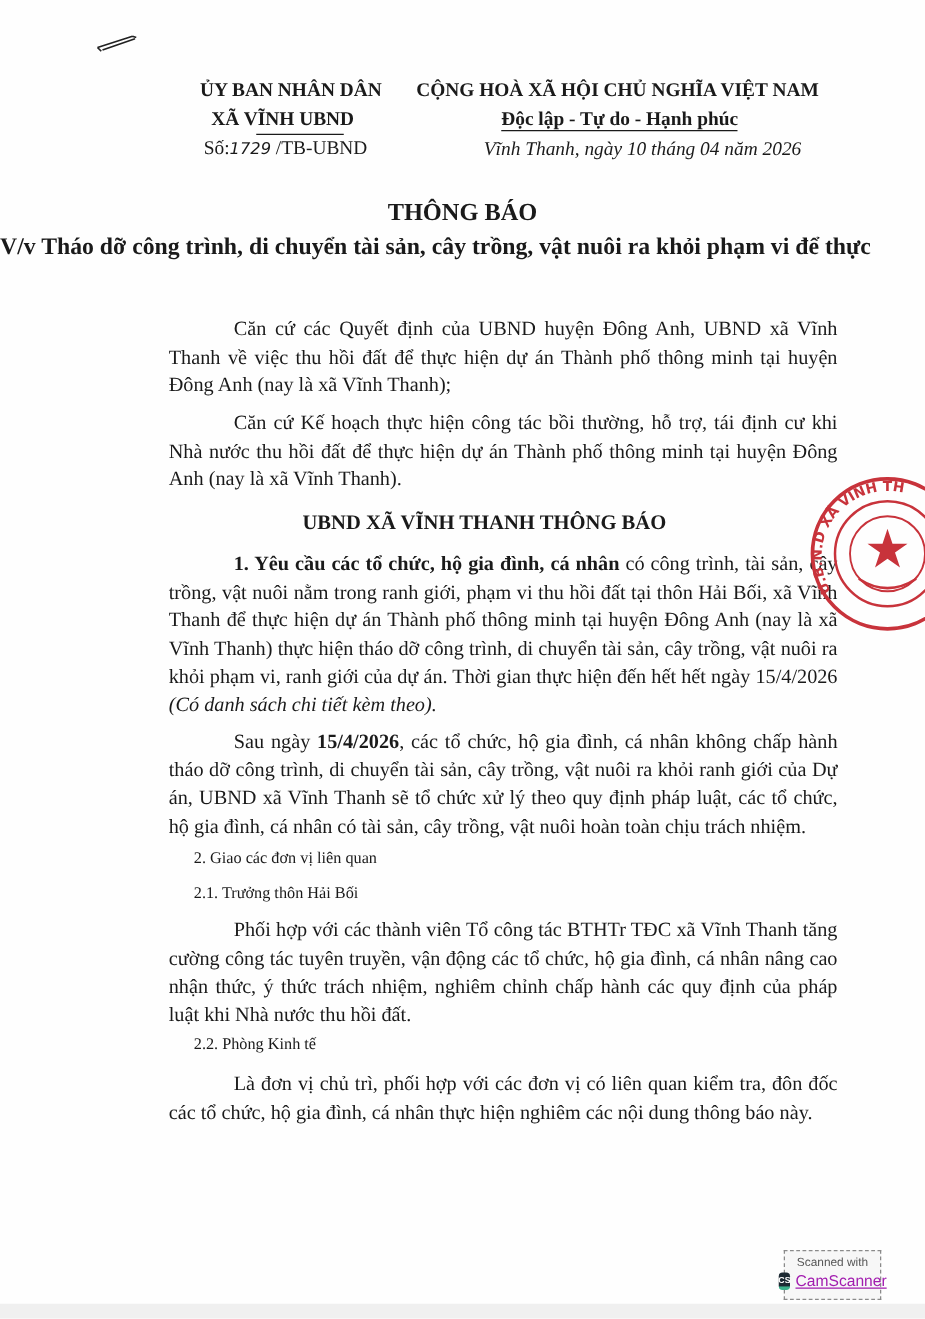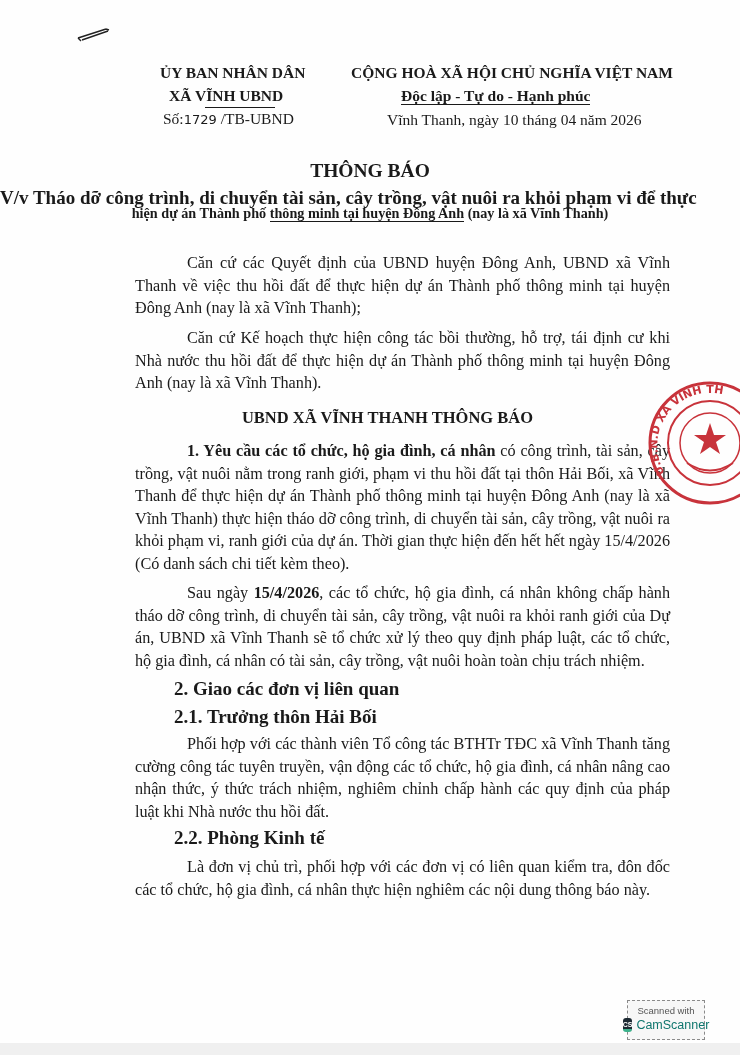--- a/index.html
+++ b/index.html
@@ -7,65 +7,62 @@
       width: 740px; height: 1055px; overflow: hidden;
       background: #ffffff; position: relative;
       font-family: "Liberation Serif", "DejaVu Serif", serif;
       color: #1a1a1a;
     }
     .page { position: absolute; left: 0; top: 0; width: 740px; height: 1040px; background: #fefefe; }
     .bottom-strip { position: absolute; left: 0; top: 1043px; width: 740px; height: 12px; background: #f0f0f0; }
     .pen-mark { position: absolute; left: 76px; top: 26px; width: 36px; height: 16px; }
     .abs { position: absolute; white-space: nowrap; }
     .b { font-weight: bold; }
-    .i { }
+    .i { font-style: italic; }
     .hdr { font-size: 15.5px; font-weight: bold; }
     .ul { border-bottom: 1.5px solid #1a1a1a; padding-bottom: 0; }
     .para { position: absolute; left: 103px; width: 535px; font-size: 16.2px; line-height: 22.6px; text-align: justify; text-indent: 52px; margin-left: 32px; }
-    .sub-head { position: absolute; left: 155px; font-size: 19px; font-weight: bold; margin-left: 19px; }
+    .sub-head { position: absolute; left: 155px; font-size: 13px; font-weight: normal; }
     .seal { position: absolute; left: 645px; top: 378px; width: 95px; height: 130px; overflow: hidden; }
     .camscanner {
       position: absolute; left: 627px; top: 1000px; width: 78px; height: 40px;
       border: 1px dashed #8a8a8a; background: #f7f7f7; font-family: "Liberation Sans", sans-serif;
       box-sizing: border-box; text-align: center;
     }
     .cs-top { font-size: 9.5px; color: #555; margin-top: 4px; }
     .cs-row { display: flex; align-items: center; justify-content: center; margin-top: 2px; }
     .cs-logo { width: 14px; height: 14px; background: #1d2a33; border-radius: 3px; color: #fff; font-size: 7px; font-weight: bold; line-height: 14px; text-align: center; margin-right: 4px; border-bottom: 3px solid #3db28c; box-sizing: border-box; }
-    .cs-name { font-size: 12.5px; color: #0f766e; }
+    .cs-name { font-size: 12.5px; color: #a21caf; text-decoration: underline; }
   </style>
 </head>
 <body>
 
 <div class="page">
 
   <svg class="pen-mark" viewBox="0 0 36 16">
     <path d="M2 12 L30 3 M6 14 L32 5 M30 3 L33 4 M2 12 L5 15" stroke="#222" stroke-width="1.4" fill="none"></path>
   </svg>
 
   <div class="abs hdr" style="left:160px; top:64px;">ỦY BAN NHÂN DÂN</div>
   <div class="abs hdr" style="left:169px; top:87px;">
     <span>XÃ VĨNH UBND</span>
   </div>
   <div class="abs" style="left:205px; top:107px; width:70px; border-top:1.3px solid #1a1a1a;"></div>
   <div class="abs" style="left:163px; top:110px; font-size:15.5px;">
     <span>Số:</span><span class="i" style="font-family:'DejaVu Sans',sans-serif; font-size:13px;">1729</span> <span>/TB-UBND</span>
   </div>
 
-  <div class="abs hdr" style="left:351px; top:64px;text-align:right;">CỘNG HOÀ XÃ HỘI CHỦ NGHĨA VIỆT NAM</div>
+  <div class="abs hdr" style="left:333px; top:64px;text-align:right;">CỘNG HOÀ XÃ HỘI CHỦ NGHĨA VIỆT NAM</div>
   <div class="abs hdr" style="left:401px; top:87px;">
     <span class="ul">Độc lập - Tự do - Hạnh phúc</span>
   </div>
   <div class="abs i" style="left:387px; top:111px; font-size:15.5px;">Vĩnh Thanh, ngày 10 tháng 04 năm 2026</div>
 
   <div class="abs b" style="left:0; width:740px; text-align:center; top:160px; font-size:19.5px;">THÔNG BÁO</div>
   <div class="abs b" style="left:0; width:740px; text-align:left; top:187px; font-size:19px;">V/v Tháo dỡ công trình, di chuyển tài sản, cây trồng, vật nuôi ra khỏi phạm vi để thực</div>
-  <div class="abs b" style="left:0; width:740px; text-align:center; top:205px; font-size:14.2px;">
-    <span>hiện dự án Thành phố </span><span class="ul">thông minh tại huyện Đông Anh</span><span> (nay là xã Vĩnh Thanh)</span>
-  </div>
 
   <div class="para" style="top:252px;">Căn cứ các Quyết định của UBND huyện Đông Anh, UBND xã Vĩnh Thanh về việc thu hồi đất để thực hiện dự án Thành phố thông minh tại huyện Đông Anh (nay là xã Vĩnh Thanh);</div>
   <div class="para" style="top:327px;">Căn cứ Kế hoạch thực hiện công tác bồi thường, hỗ trợ, tái định cư khi Nhà nước thu hồi đất để thực hiện dự án Thành phố thông minh tại huyện Đông Anh (nay là xã Vĩnh Thanh).</div>
 
   <div class="abs b" style="left:0; width:775px; text-align:center; top:408px; font-size:16.5px;">UBND XÃ VĨNH THANH THÔNG BÁO</div>
 
   <div class="para" style="top:440px;">
     <span class="b">1. Yêu cầu các tổ chức, hộ gia đình, cá nhân</span><span> có công trình, tài sản, cây trồng, vật nuôi nằm trong ranh giới, phạm vi thu hồi đất tại thôn Hải Bối, xã Vĩnh Thanh để thực hiện dự án Thành phố thông minh tại huyện Đông Anh (nay là xã Vĩnh Thanh) thực hiện tháo dỡ công trình, di chuyển tài sản, cây trồng, vật nuôi ra khỏi phạm vi, ranh giới của dự án. Thời gian thực hiện đến hết hết ngày 15/4/2026 </span><span class="i">(Có danh sách chi tiết kèm theo).</span>
   </div>
 

